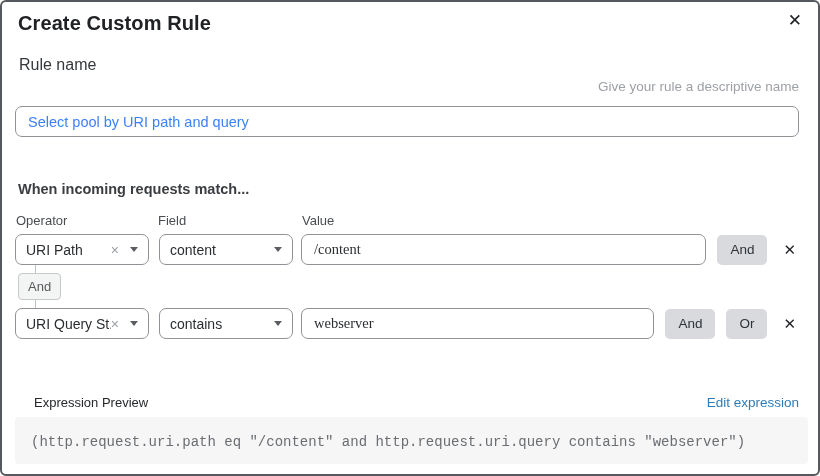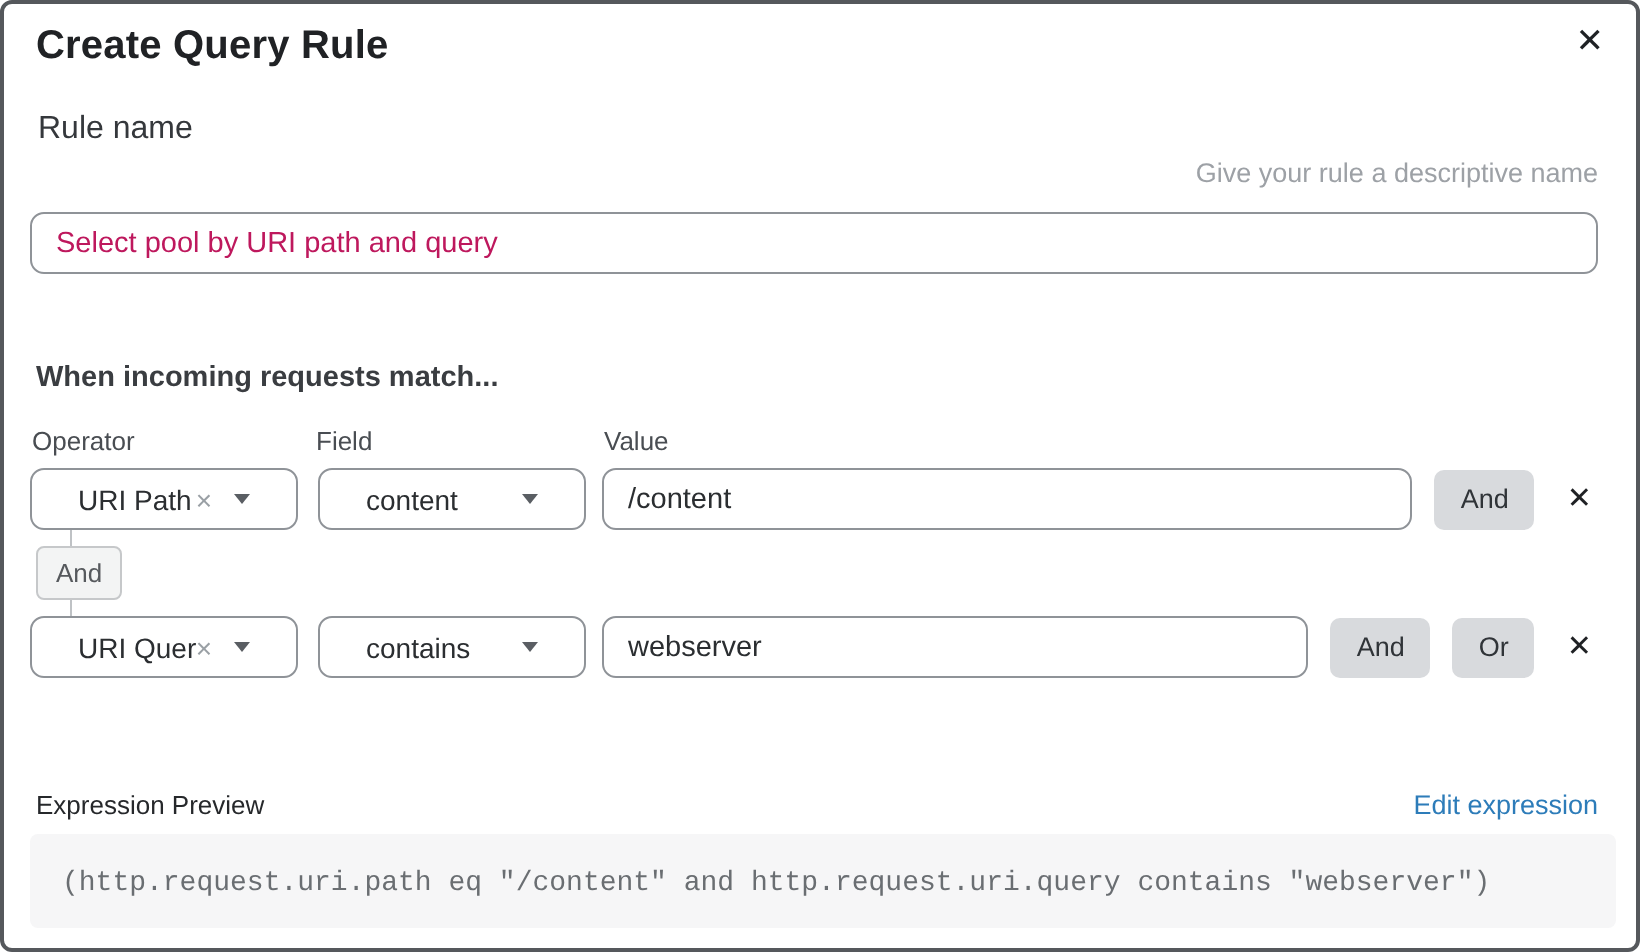--- a/index.html
+++ b/index.html
@@ -34,57 +34,57 @@
     font-size: 16px; color: #35383c;
   }
   .hint {
     margin-top: 5px; margin-left: 3px;
     font-size: 13.5px; color: #9da1a6; text-align: right;
   }
   .text-input {
     display: block; width: 100%; height: 31px;
     margin-top: 12px;
     border: 1px solid #8f9398; border-radius: 7px;
-    padding: 0 12px; font-size: 14.5px; color: #be185d;
+    padding: 0 12px; font-size: 14.5px; color: #3b82f6;
     font-family: inherit; background: #fff; outline: none;
   }
   .section-heading {
     margin-top: 44px; margin-left: 3px;
     font-size: 14.5px; font-weight: 700; color: #3a3d41;
   }
   .col-labels { display: flex; margin-top: 16px; margin-left: 1px; }
   .col-labels .cl { font-size: 13px; color: #494d52; }
   .cl-field { width: 144px; }
   .cl-operator { width: 142px; }
   .cond-row { display: flex; align-items: center; margin-top: 6px; height: 31px; }
   .select {
     display: flex; align-items: center;
     height: 31px; border: 1px solid #8f9398; border-radius: 7px;
-    padding: 0 23px; background: #fff; cursor: pointer;
+    padding: 0 10px; background: #fff; cursor: pointer;
   }
   .select.field-select { width: 134px; margin-right: 10px; }
   .select.operator-select { width: 134px; margin-right: 8px; }
   .select .sel-text {
     flex: 1; font-size: 14px; color: #2b2e31;
     white-space: nowrap; overflow: hidden;
   }
   .clear-x {
     font-size: 14px; color: #9aa0a5; margin-right: 11px; line-height: 1;
   }
   .caret {
     width: 0; height: 0;
     border-left: 4.5px solid transparent;
     border-right: 4.5px solid transparent;
     border-top: 5.5px solid #5a5e63;
   }
   .value-input {
     flex: 1; height: 31px;
     border: 1px solid #8f9398; border-radius: 7px;
     padding: 0 12px; font-size: 14.5px; color: #2b2e31;
-    font-family: Liberation Sans, sans-serif; outline: none; min-width: 0;
+    font-family: Liberation Serif, serif; outline: none; min-width: 0;
   }
   .logic-btn {
     margin-left: 11px; height: 30px; padding: 0 13px;
     background: #d8dadd; border: none; border-radius: 5px;
     font-size: 13.5px; color: #303438; font-family: inherit;
     cursor: pointer;
   }
   .remove-x {
     margin-left: 16px; margin-right: 3px;
     font-size: 15px; font-weight: 700; color: #1f2124;
@@ -98,21 +98,21 @@
     position: absolute; left: 17px; top: 0; bottom: 0;
     width: 1px; background: #bfc2c5;
   }
   .connector-pill {
     position: relative; z-index: 1;
     background: #f3f4f4; border: 1px solid #c6c8ca; border-radius: 4px;
     padding: 5px 9px; font-size: 13px; color: #56595d;
   }
   .expr-header {
     display: flex; justify-content: space-between; align-items: center;
-    margin-top: 56px; margin-left: 3px;
+    margin-top: 56px; margin-left: 19px;
   }
   .expr-label { font-size: 13px; color: #26282b; }
   .expr-edit-link {
     font-size: 13.5px; color: #2d7cb9; text-decoration: none; cursor: pointer;
   }
   .expr-box {
     margin-top: 7px; margin-right: -9px;
     background: #f6f6f7; border-radius: 4px;
     padding: 15px 16px; height: 47px;
     overflow: hidden;
@@ -122,21 +122,21 @@
     font-size: 14px; color: #6a6e72; white-space: nowrap;
   }
 </style>
 </head>
 <body>
 
 <div class="modal">
 
   <button class="close-btn">✕</button>
 
-  <div class="title">Create Query Rule</div>
+  <div class="title">Create Custom Rule</div>
 
   <div class="field-label">Rule name</div>
   <div class="hint">Give your rule a descriptive name</div>
   <input class="text-input" type="text" value="Select pool by URI path and query" style="">
 
   <div class="section-heading">When incoming requests match...</div>
 
   <div class="col-labels">
     <div class="cl cl-operator">Operator</div>
     <div class="cl cl-field">Field</div>

